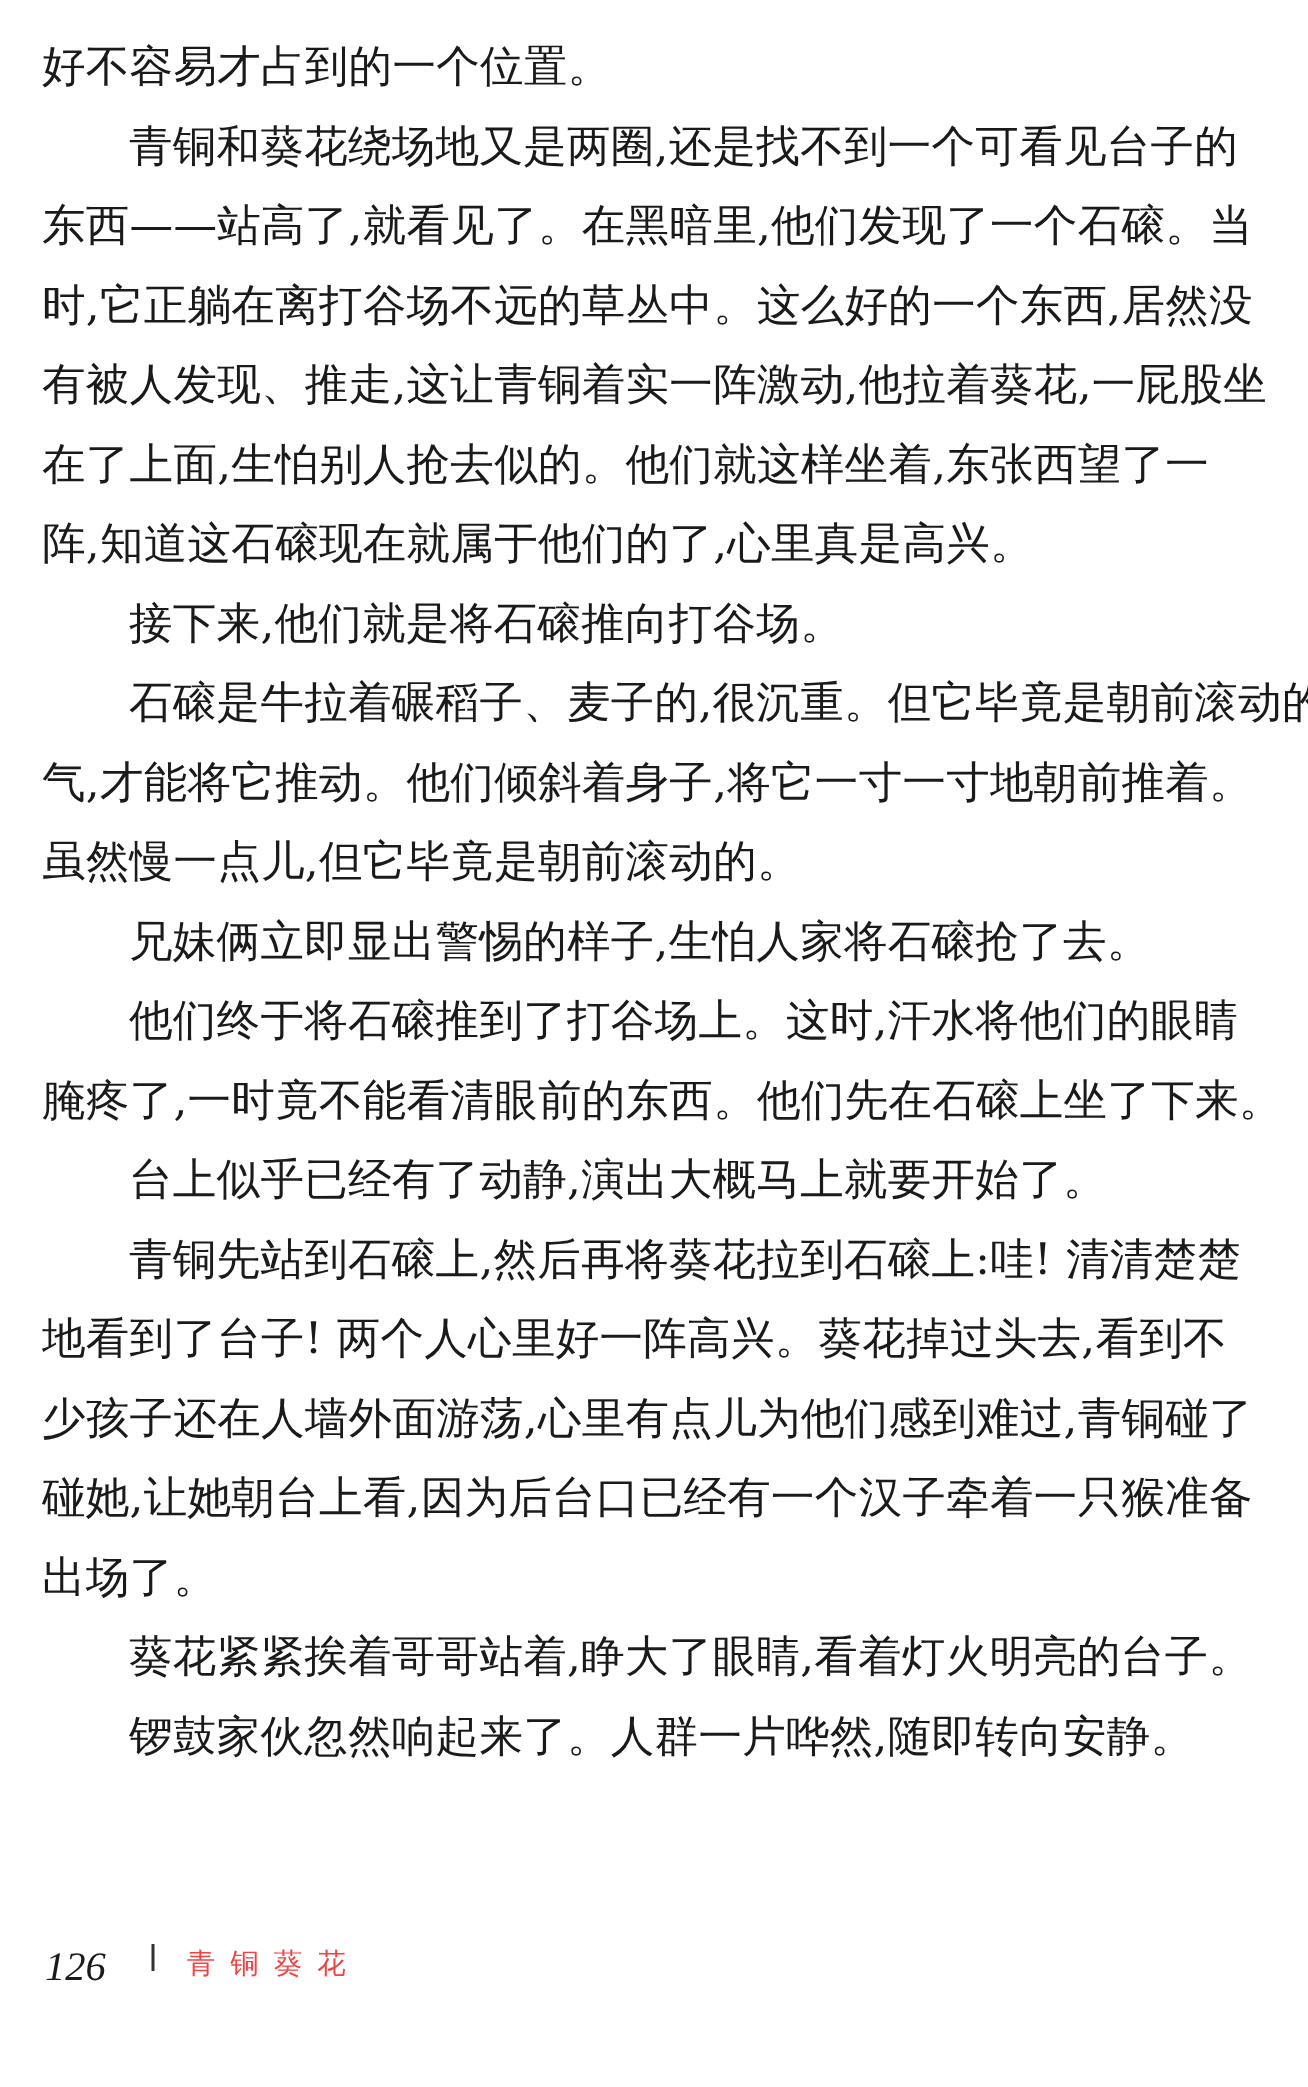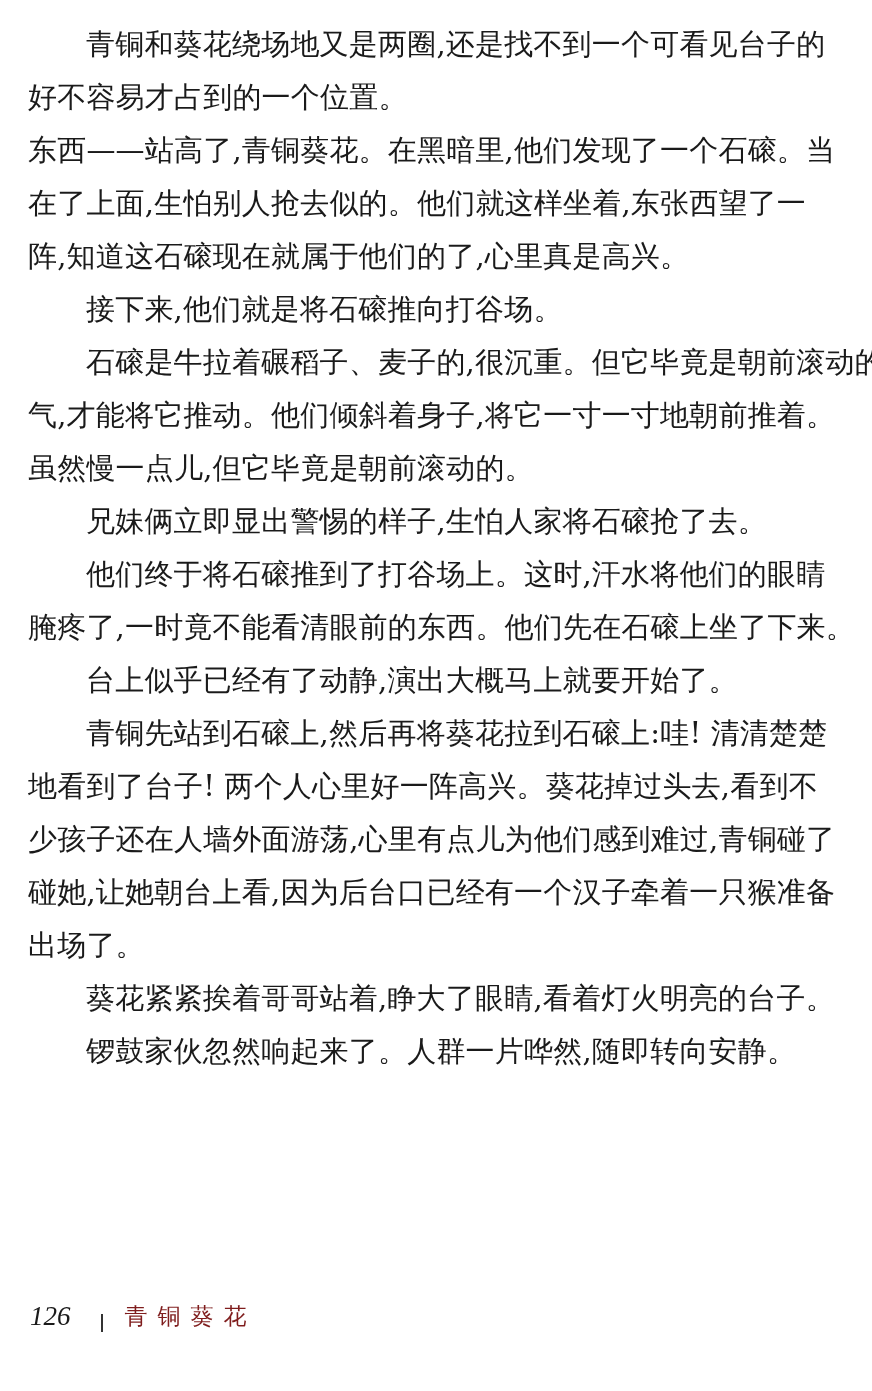--- a/index.html
+++ b/index.html
@@ -3,34 +3,36 @@
 <meta charset="utf-8">
 <style>
   html, body { margin: 0; padding: 0; background: #ffffff; }
   body { width: 872px; height: 1391px; position: relative; overflow: hidden;
          font-family: "DejaVu Serif", "Liberation Serif", serif; color: #1a1a1a; }
   .page { position: absolute; left: 28px; top: 18px; width: 816px; }
   .line { height: 53px; line-height: 53px; font-size: 29px; white-space: nowrap;
           letter-spacing: 0.2px; }
   .indent { padding-left: 58px; }
   .footer { position: absolute; left: 30px; top: 1296px; height: 36px; display: flex;
-            align-items: flex-end; }
+            align-items: flex-start; }
   .page-num { font-family: "Liberation Serif", serif; font-style: italic; font-size: 27px;
               color: #1a1a1a; }
   .sep { width: 2px; height: 18px; background: #333; margin: 0 22px 0 30px; }
-  .book-title { font-family: "DejaVu Sans", sans-serif; font-size: 23px; letter-spacing: 10px;
-                color: #7f1d1d; }
+  .book-title { font-family: "DejaVu Sans", sans-serif; font-size: 19px; letter-spacing: 10px;
+                color: #ef4444; }
 </style>
 </head>
 <body>
 
 <div class="page">
+  <div class="line">好不容易才占到的一个位置。</div>
   <div class="line indent">青铜和葵花绕场地又是两圈,还是找不到一个可看见台子的</div>
-  <div class="line">好不容易才占到的一个位置。</div>
-  <div class="line">东西——站高了,青铜葵花。在黑暗里,他们发现了一个石磙。当</div>
+  <div class="line">东西——站高了,就看见了。在黑暗里,他们发现了一个石磙。当</div>
+  <div class="line">时,它正躺在离打谷场不远的草丛中。这么好的一个东西,居然没</div>
+  <div class="line">有被人发现、推走,这让青铜着实一阵激动,他拉着葵花,一屁股坐</div>
   <div class="line">在了上面,生怕别人抢去似的。他们就这样坐着,东张西望了一</div>
   <div class="line">阵,知道这石磙现在就属于他们的了,心里真是高兴。</div>
   <div class="line indent">接下来,他们就是将石磙推向打谷场。</div>
   <div class="line indent">石磙是牛拉着碾稻子、麦子的,很沉重。但它毕竟是朝前滚动的</div>
   <div class="line">气,才能将它推动。他们倾斜着身子,将它一寸一寸地朝前推着。</div>
   <div class="line">虽然慢一点儿,但它毕竟是朝前滚动的。</div>
   <div class="line indent">兄妹俩立即显出警惕的样子,生怕人家将石磙抢了去。</div>
   <div class="line indent">他们终于将石磙推到了打谷场上。这时,汗水将他们的眼睛</div>
   <div class="line">腌疼了,一时竟不能看清眼前的东西。他们先在石磙上坐了下来。</div>
   <div class="line indent">台上似乎已经有了动静,演出大概马上就要开始了。</div>

